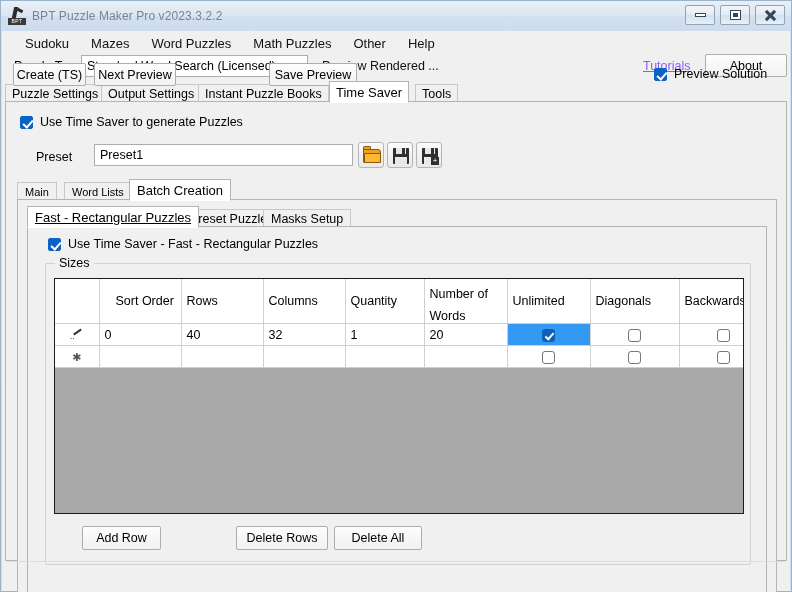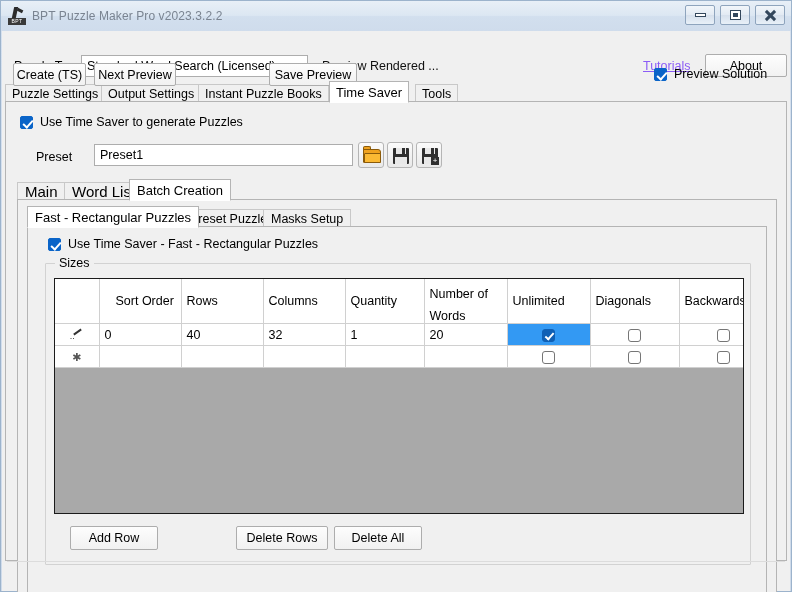--- a/index.html
+++ b/index.html
@@ -189,21 +189,21 @@
   .ic-floppy .lab  { position:absolute; left:2px; bottom:0px; width:12px; height:7px;
      background:#e8e8e8; }
   .ic-plus { position:absolute; right:-1px; bottom:-1px; width:8px; height:8px;
      background:#2f2f2f; color:#fff; font-size:8px; line-height:7px; text-align:center;}
 
   
   .innertabs { position: absolute; left: 11px; top: 77px; width: 760px; height: 21px; }
   .itab {
     position: absolute; top: 3px; height: 18px;
     background: #f0f0f0; border: 1px solid #c8c8c8; border-bottom: none;
-    font-size: 15px; padding: 0 7px; display: flex; align-items: center; white-space: nowrap;
+    font-size: 11px; padding: 0 7px; display: flex; align-items: center; white-space: nowrap;
   }
   .itab.active {
     top: 0px; height: 22px; background: #fff;
     border: 1px solid #b4b4b4; border-bottom: 1px solid #fff;
     z-index: 3; font-size: 13px;
   }
   .innerline { position: absolute; left: 11px; top: 97px; width: 760px; height: 1px; background:#b4b4b4;}
   .innerpanel {
     position: absolute; left: 11px; top: 98px; width: 760px; height: 424px;
     background: #f0f0f0; border: 1px solid #b4b4b4; border-top:none;
@@ -212,21 +212,21 @@
   
   .subtabs { position: absolute; left: 9px; top: 6px; width: 740px; height: 21px; }
   .stab {
     position: absolute; top: 3px; height: 18px;
     background: #f0f0f0; border: 1px solid #c8c8c8; border-bottom: none;
     font-size: 12.5px; padding: 0 7px; display:flex; align-items:center; white-space:nowrap;
   }
   .stab.active {
     top: 0px; height: 22px; background:#fff;
     border:1px solid #b4b4b4; border-bottom:1px solid #fff;
-    z-index:3; font-size:13px;
+    z-index:3; font-size:13px;text-decoration:underline;
   }
   .subline { position:absolute; left:9px; top:26px; width:740px; height:1px; background:#b4b4b4;}
   .subpanel {
     position:absolute; left:9px; top:27px; width:740px; height:390px;
     background:#f0f0f0; border:1px solid #b4b4b4; border-top:none;
   }
 
   .use-ts-fast { position: absolute; left: 20px; top: 10px; }
 
   
@@ -286,21 +286,21 @@
   }
   .rh-star { display:inline-block; font-size:11px; color:#555; line-height:10px; }
 
   
   .btn {
     background: linear-gradient(to bottom,#fdfdfd,#f1f1f1);
     border: 1px solid #adadad; border-radius: 2px;
     font-size: 12.5px; display:flex; align-items:center; justify-content:center;
     color:#000; position:absolute;
   }
-  .btn-addrow   { left: 24px;  top: 262px; width: 88px; height: 24px; }
+  .btn-addrow   { left: 36px;  top: 262px; width: 79px; height: 24px; }
   .btn-delrows  { left: 190px; top: 262px; width: 92px; height: 24px; }
   .btn-delall   { left: 288px; top: 262px; width: 88px; height: 24px; }
 
   
   .bottombar {
     position: absolute; left: 0; top: 530px; width: 788px; height: 30px;
   }
   .hr-bottom {
     position:absolute; left: 5px; top: 0px; width: 778px; height: 1px; background:#dcdcdc;
   }
@@ -329,20 +329,28 @@
         <span class="ico-max"></span>
       </div>
       <div class="winbtn">
         <span class="ico-close"></span>
       </div>
     </div>
   </div>
 
   <div class="client">
 
+    <div class="menubar">
+      <div class="menu-item">Sudoku</div>
+      <div class="menu-item">Mazes</div>
+      <div class="menu-item">Word Puzzles</div>
+      <div class="menu-item">Math Puzzles</div>
+      <div class="menu-item">Other</div>
+      <div class="menu-item">Help</div>
+    </div>
 
     <div class="ptrow">
       <div class="lbl-puzzletype">Puzzle Type</div>
       <div class="combo">
         <span>Standard Word Search (Licensed)</span>
         <span class="chev">
           <svg width="11" height="7" viewBox="0 0 11 7">
               <path d="M1 1 L5.5 5.6 L10 1" stroke="#4a4a4a" stroke-width="1.3" fill="none"></path>
             </svg>
         </span>

